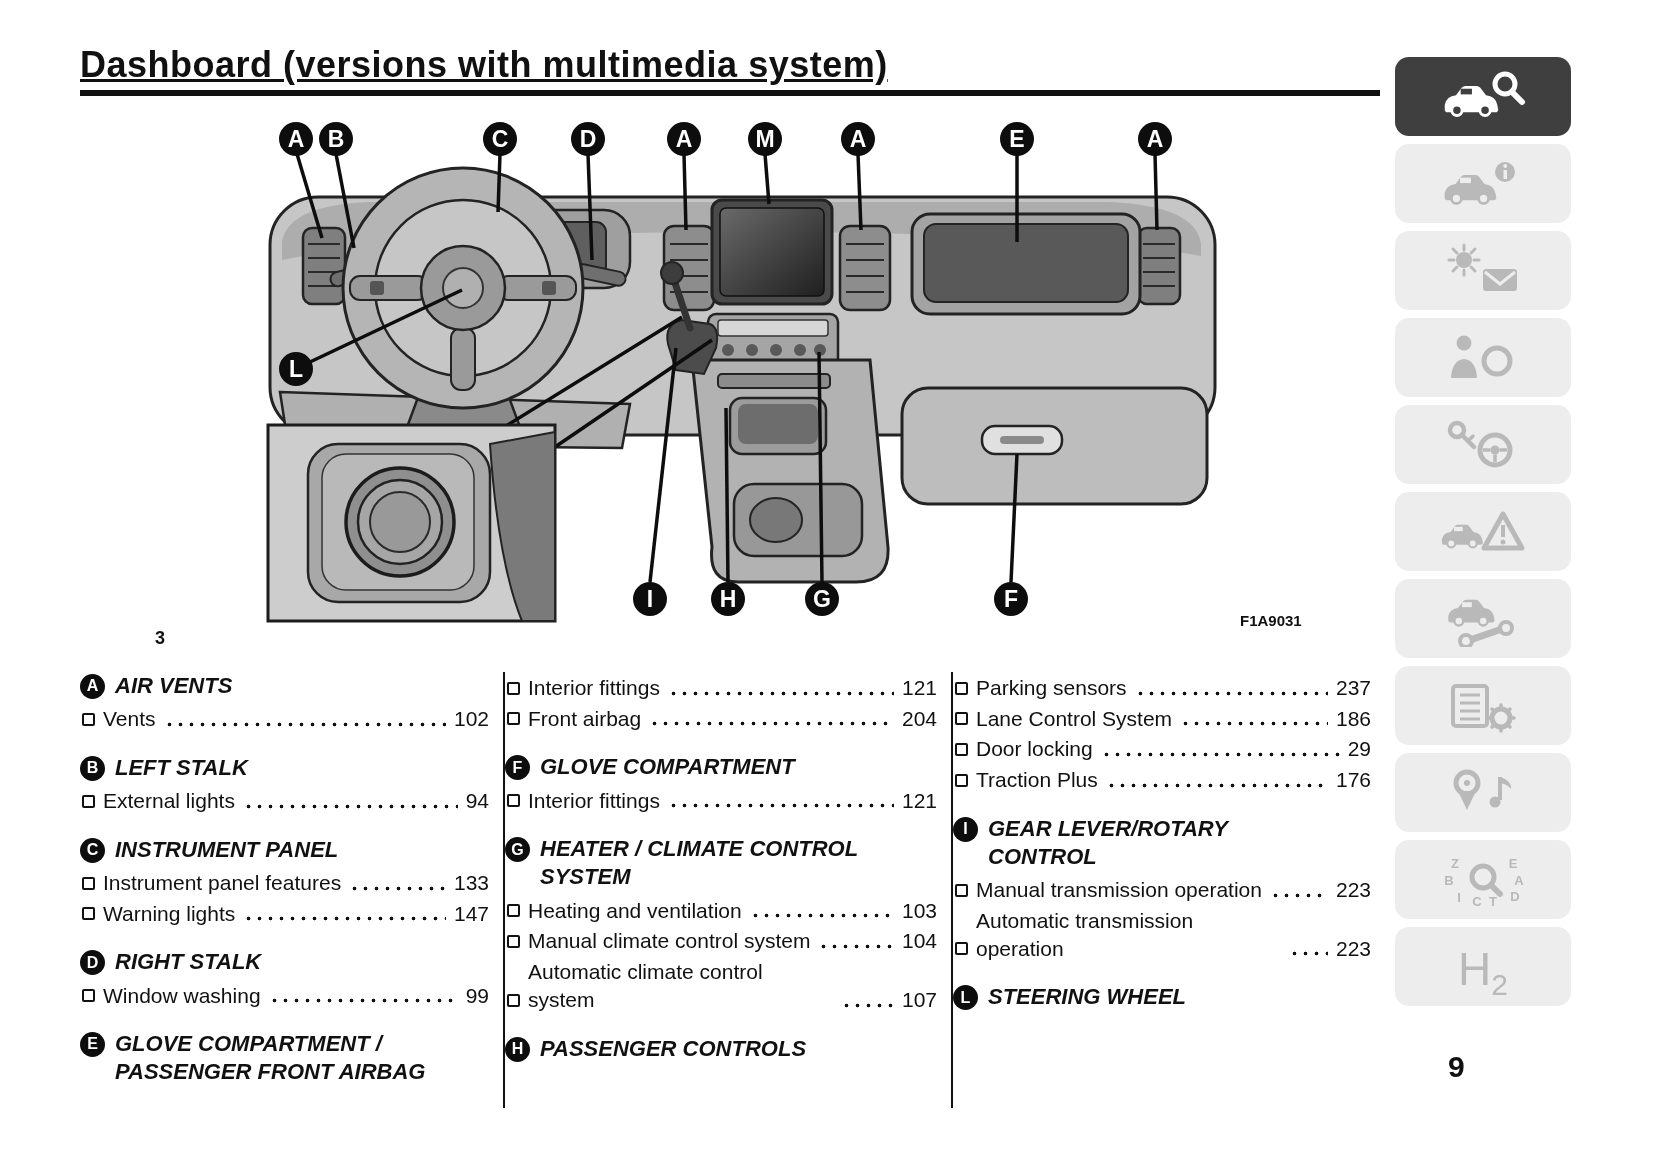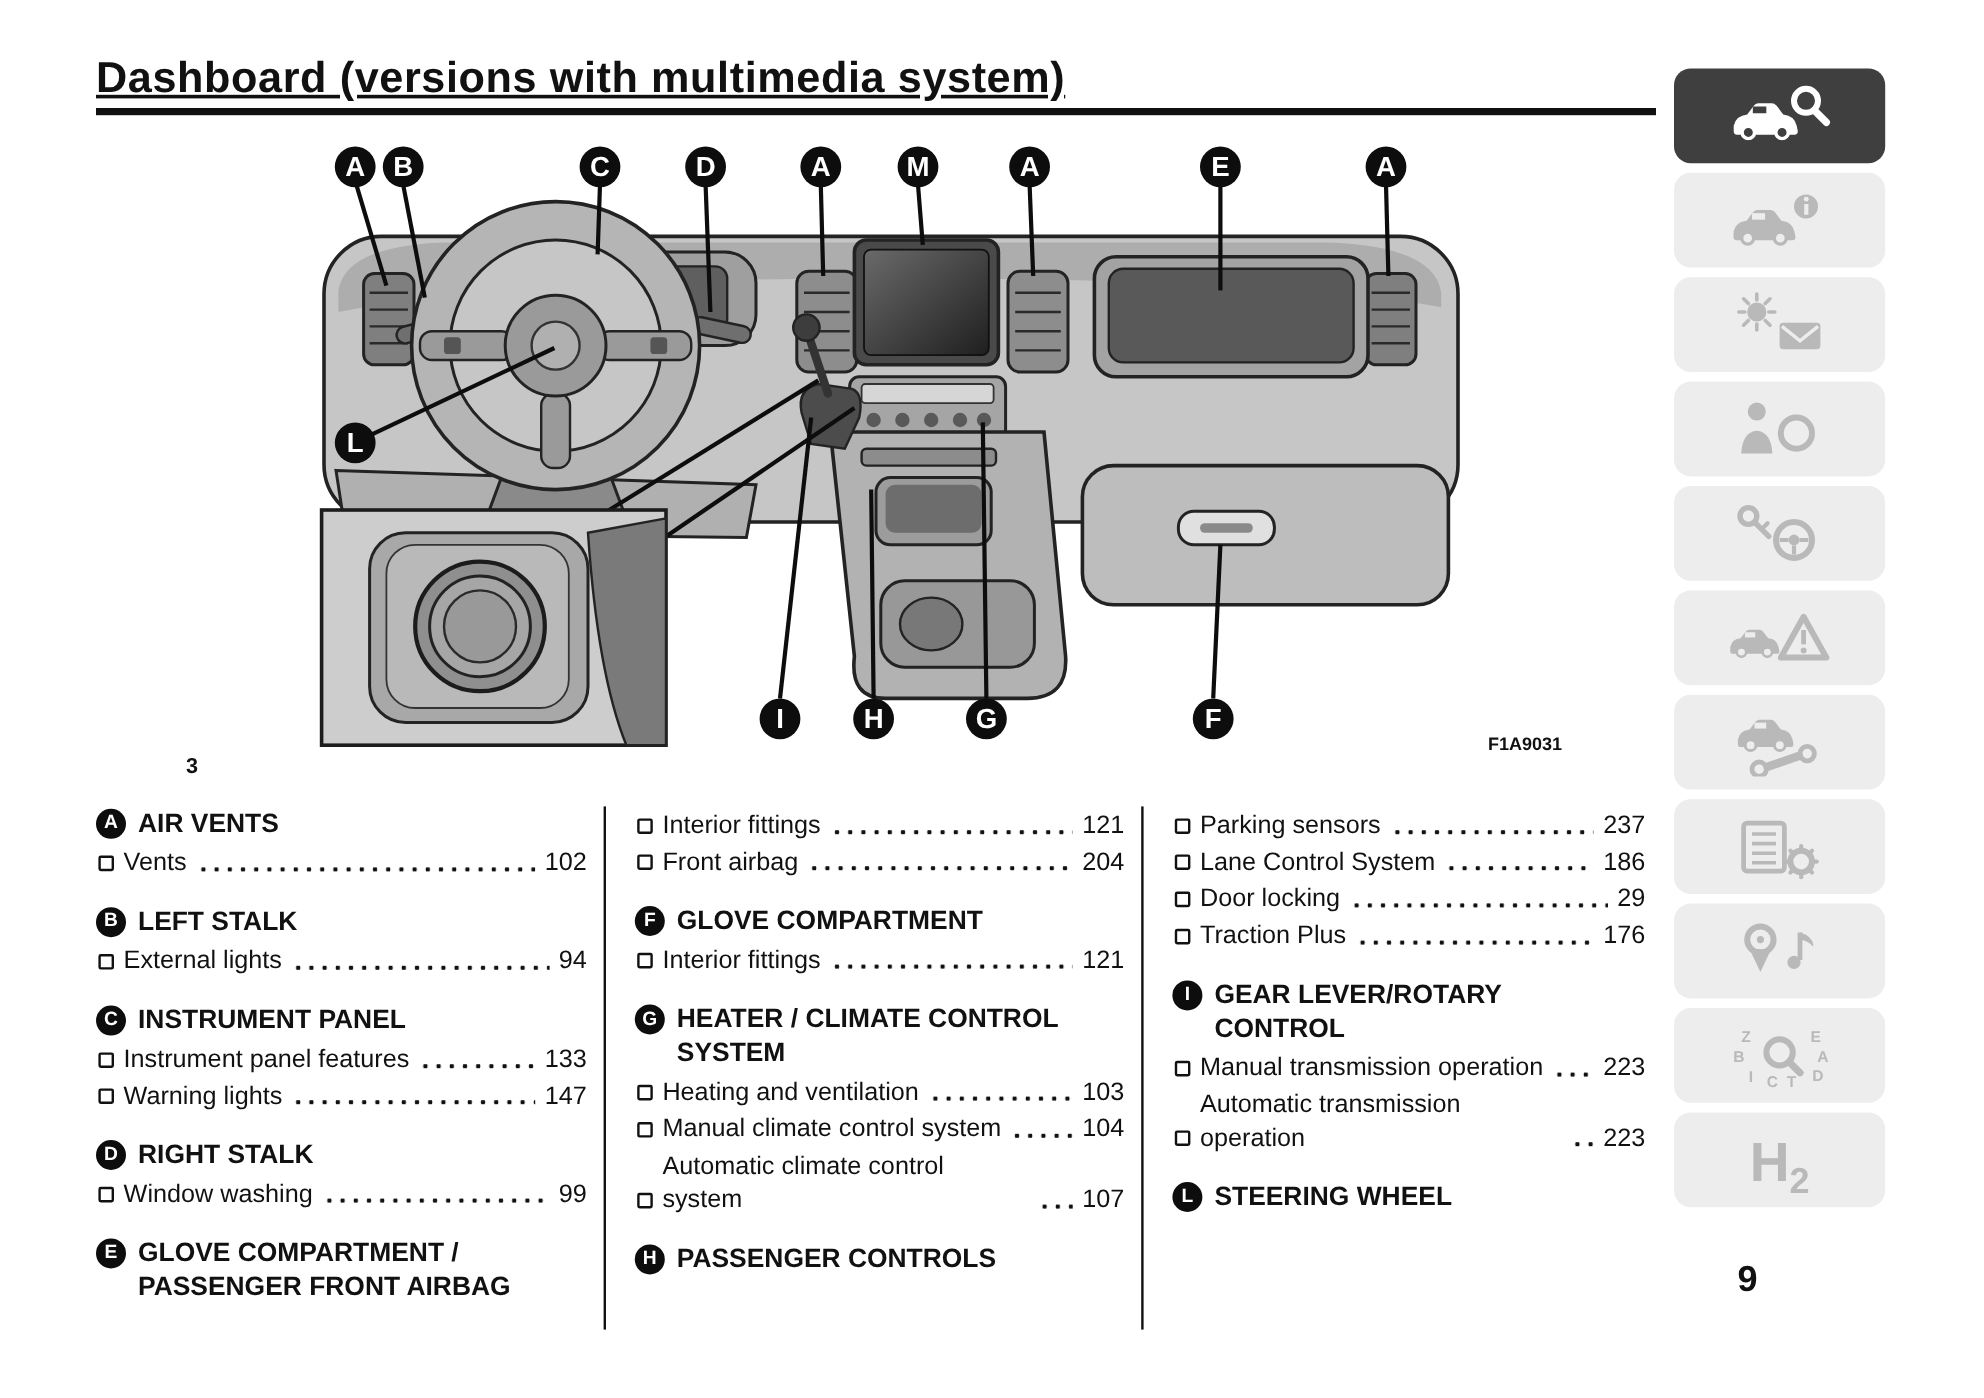--- a/index.html
+++ b/index.html
@@ -11,43 +11,43 @@
   .title { position:absolute; left:80px; top:44px; font-size:36px; font-weight:bold; letter-spacing:.5px;text-decoration:underline; }
   .title-rule { position:absolute; left:80px; top:90px; width:1300px; height:6px; background:#111; }
 
   .diagram { position:absolute; left:70px; top:92px; }
   .badge-text { fill:#fff; font-size:23px; font-weight:bold; text-anchor:middle; font-family:"Liberation Sans",sans-serif; }
   .fig-num  { position:absolute; left:155px;  top:628px; font-size:18px; font-weight:bold; }
   .fig-code { position:absolute; left:1240px; top:612px; font-size:15px; font-weight:bold; }
 
   .legend { position:absolute; left:80px; top:672px; width:1305px; display:grid; grid-template-columns:423px 448px 434px; }
   .legend-col { padding-right:14px; }
-  .legend-col + .legend-col { border-left:2px solid #111; padding-left:24px; }
+  .legend-col + .legend-col { border-left:2px solid #111; }
   .group { margin-bottom:21px; }
   .group-header { display:flex; align-items:flex-start; gap:10px; font-weight:bold; font-size:22px; line-height:1.28; margin-bottom:5px; }
-  .gtitle { max-width:345px; }
+  .gtitle { max-width:345px;font-style:italic; }
   .badge { flex:0 0 auto; width:25px; height:25px; border-radius:50%; background:#0d0d0d; color:#fff;
            font-size:16px; font-weight:bold; display:flex; align-items:center; justify-content:center; margin-top:2px; }
   .entry { display:flex; align-items:flex-end; gap:8px; font-size:21px; line-height:1.32; margin:2px 0 3px 2px; }
   .sq { flex:0 0 auto; width:13px; height:13px; border:2.5px solid #111; border-radius:2px; margin-bottom:7px; }
   .lbl { flex:0 1 auto; max-width:305px; }
   .dots { flex:1 1 20px; min-width:18px; height:5px; margin-bottom:6px; align-self:flex-end;
           background-image:radial-gradient(circle, #111 1.7px, transparent 2.1px);
           background-size:11px 5px; background-repeat:repeat-x; background-position:left bottom; }
   .pg { flex:0 0 auto; }
 
   .page-number { position:absolute; left:1448px; top:1050px; font-size:30px; font-weight:bold; }
 
   .sidebar { position:absolute; left:1395px; top:57px; width:176px; }
   .tab { width:176px; height:79px; border-radius:14px; margin-bottom:8px;
          display:flex; align-items:center; justify-content:center; cursor:pointer;
          color:#b9b9b9; --tabbg:#ededed; background:var(--tabbg); }
   .tab.active { color:#fff; --tabbg:#3f3f3f; }
   .tab svg text { font-family:"Liberation Sans",sans-serif; font-weight:bold; fill:currentColor; }
-  .h2wrap { font-weight:bold; font-size:46px; color:currentColor; line-height:1;margin-top:12px; }
+  .h2wrap { font-weight:normal; font-size:46px; color:currentColor; line-height:1;margin-top:12px; }
   .h2wrap .subnum { font-size:30px; vertical-align:-10px; }
 </style>
 </head>
 <body>
 
 <svg width="0" height="0" style="position:absolute" aria-hidden="true">
   <symbol id="icon-car" viewBox="0 0 64 36">
     <path fill="currentColor" d="M4 23 q2 -9 12 -10 l6 -8 q2 -2 4 -2 h12 q2 0 4 2 l6 8 q10 1 12 10 l1 5 q0 3 -3 3 h-51 q-3 0 -3 -3 z"></path>
     <rect x="21" y="6" width="12" height="6" fill="var(--tabbg)"></rect>
     <circle cx="17" cy="29" r="5.5" fill="var(--tabbg)" stroke="currentColor" stroke-width="3"></circle>

